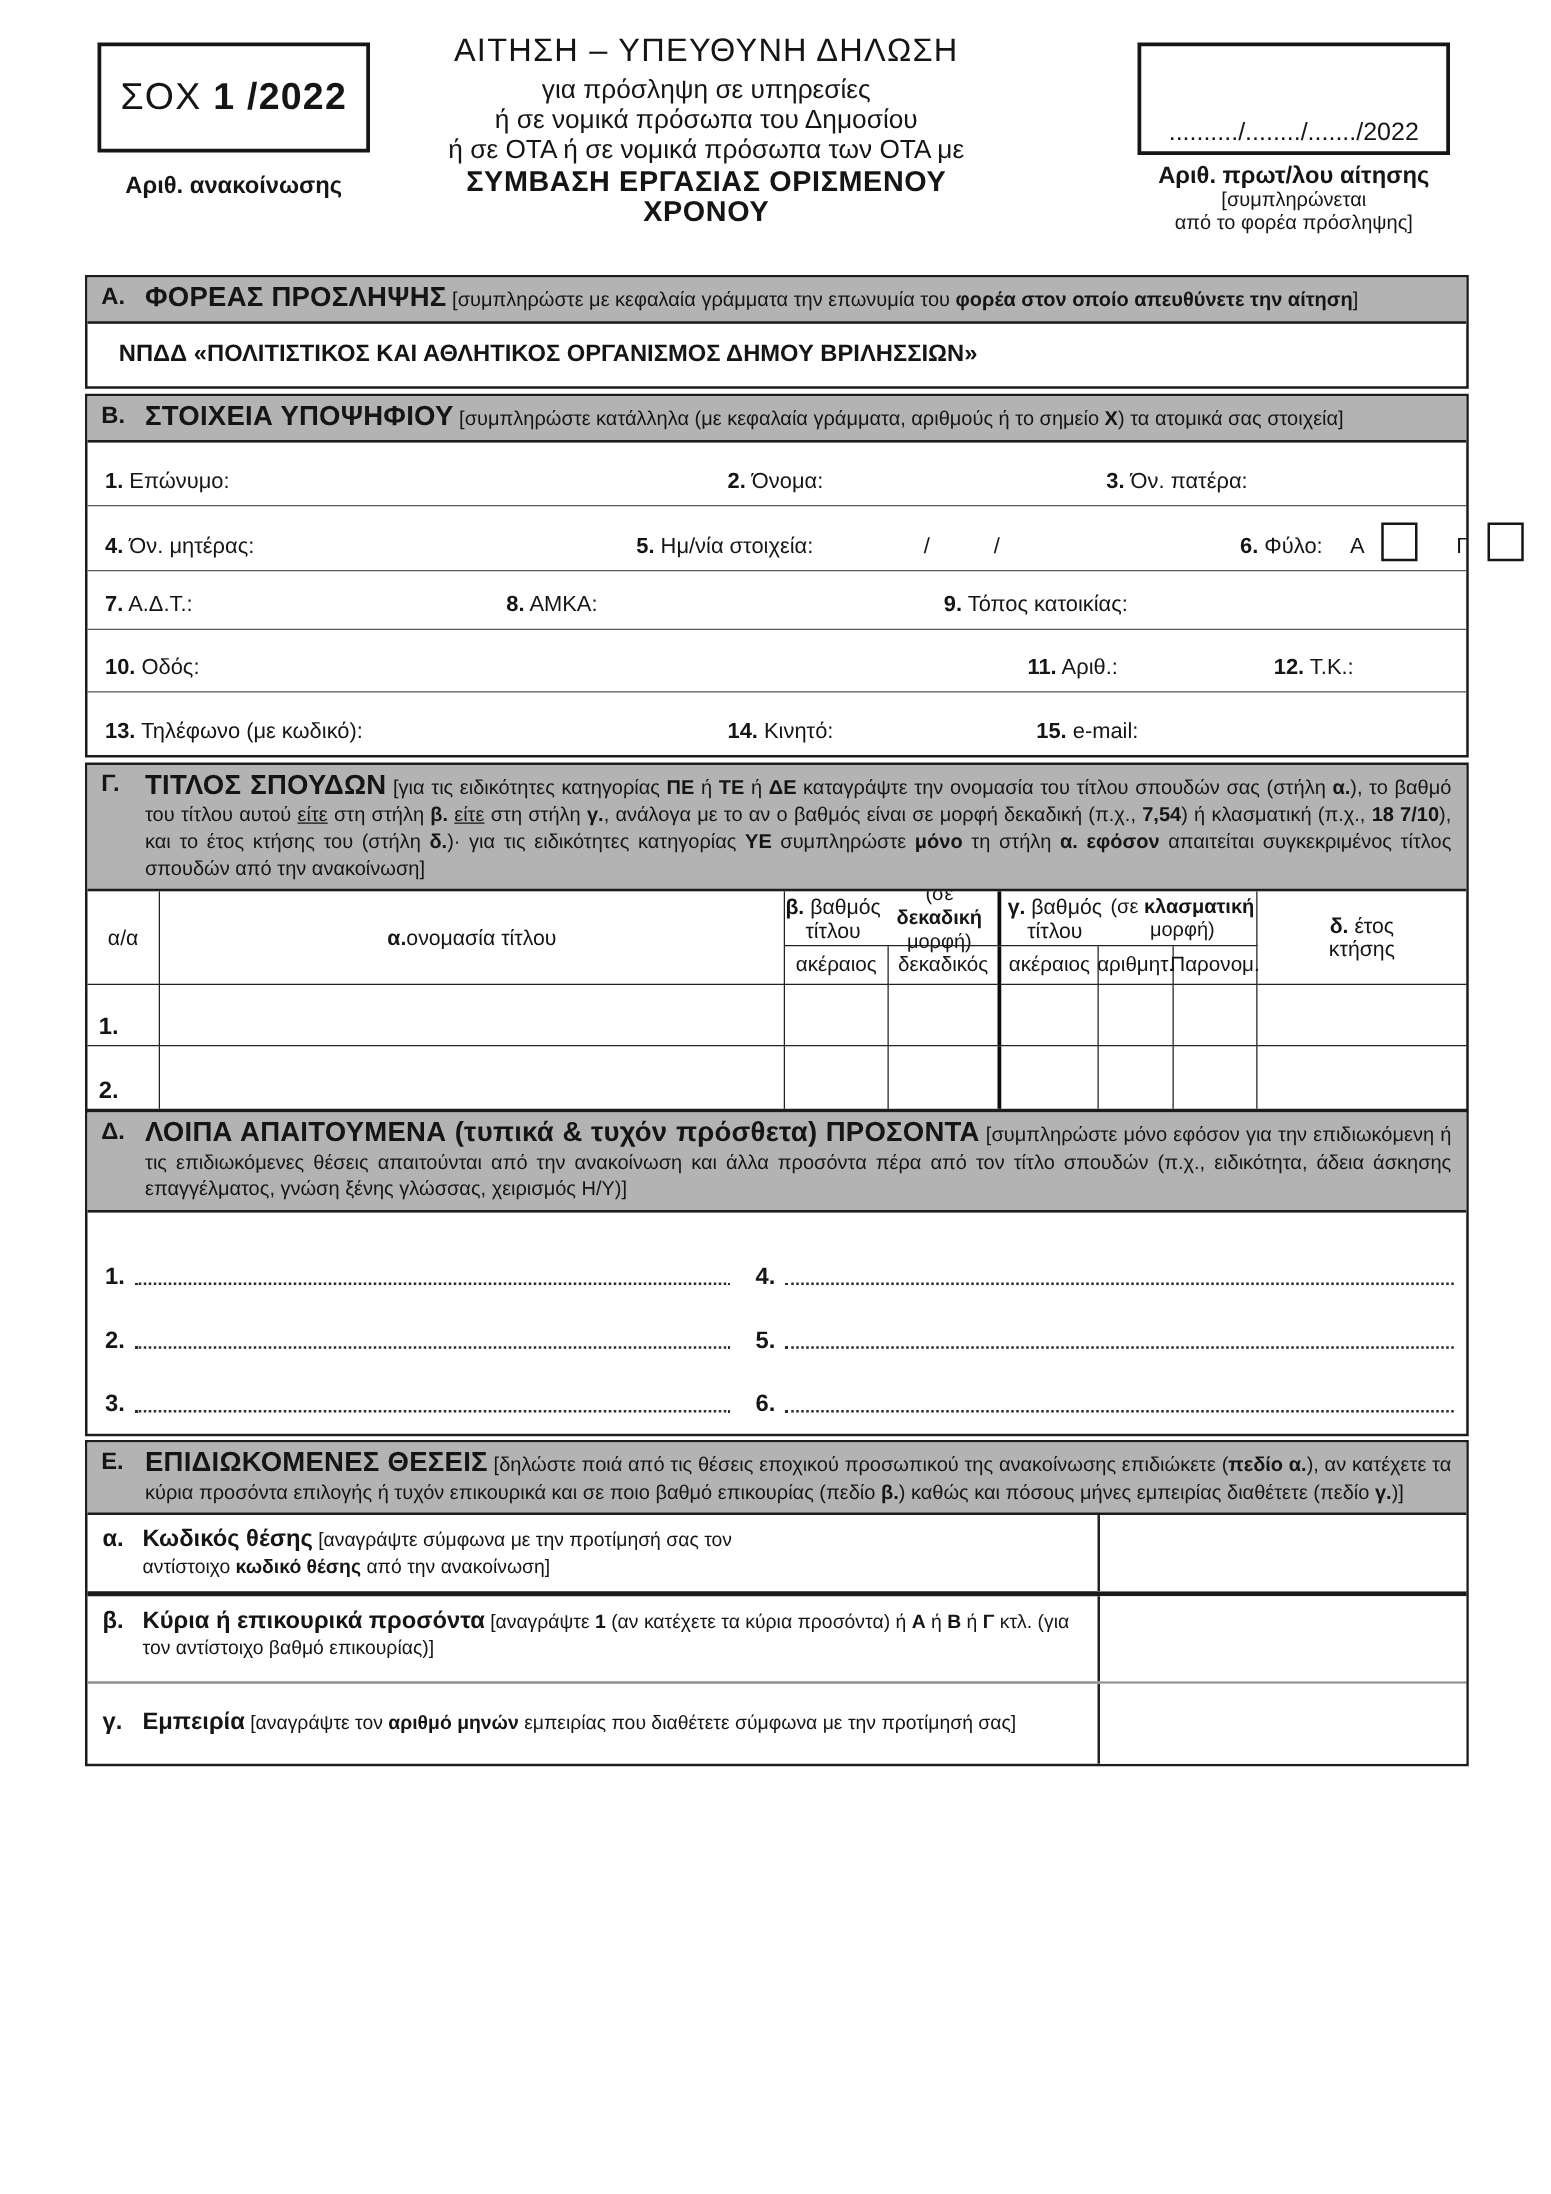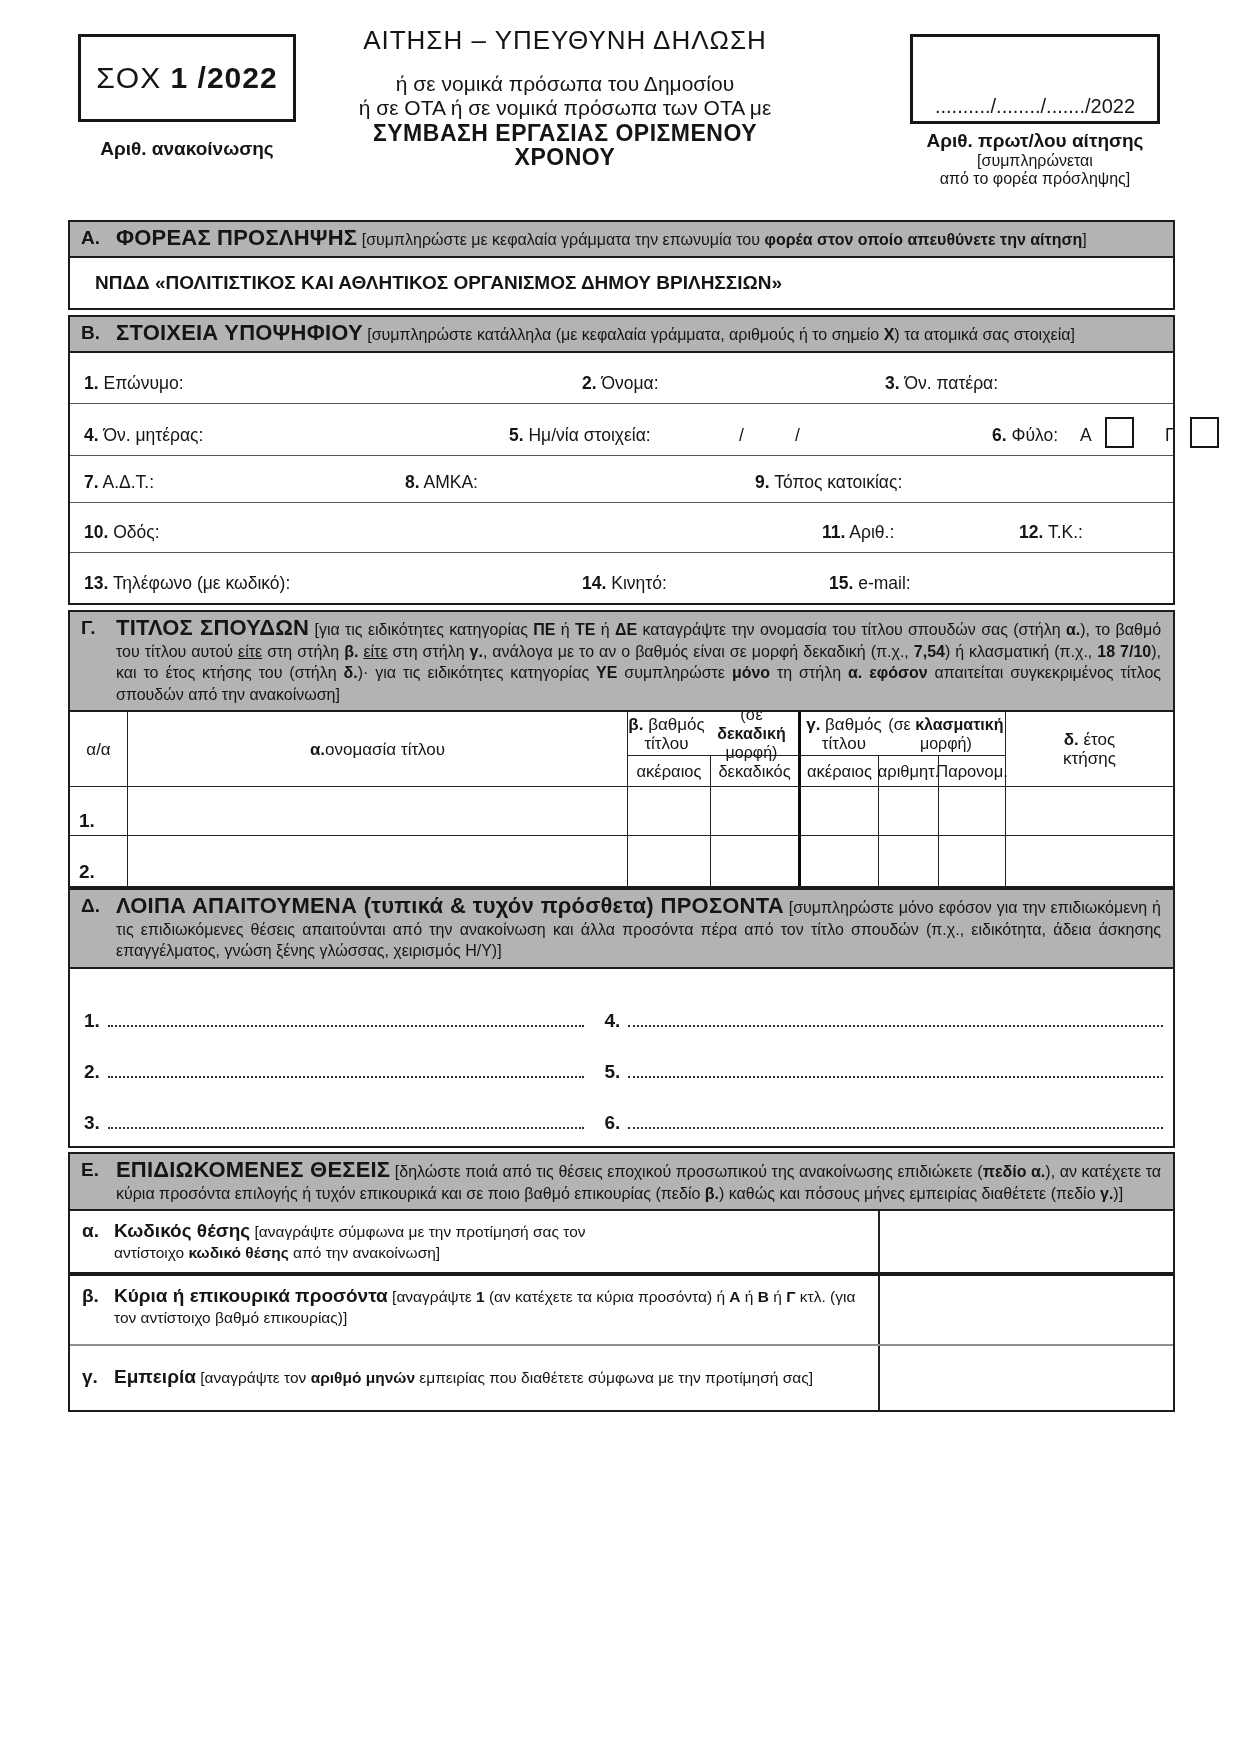--- a/index.html
+++ b/index.html
@@ -14,21 +14,21 @@
   .ru { text-decoration:underline; }
 
   
   .notice-box {
     left:78px; top:34px; width:218px; height:88px;
     border:3px solid #161616; display:flex; align-items:center; justify-content:center;
     font-size:30px; letter-spacing:1px;
   }
   .notice-caption { left:70px; top:138px; width:234px; text-align:center; font-weight:bold; font-size:19px; }
   .title-block { left:320px; top:28px; width:490px; text-align:center; line-height:24px; }
-  .title-l1 { font-size:26px; letter-spacing:1px; margin-bottom:20px; }
+  .title-l1 { font-size:26px; letter-spacing:1px; margin-bottom:8px; }
   .title-l2 { font-size:21px; }
   .title-l5 { font-size:23px; font-weight:bold; margin-top:1px; letter-spacing:0.5px; }
   .protocol-box {
     left:910px; top:34px; width:250px; height:90px; border:3px solid #161616;
     display:flex; align-items:flex-end; justify-content:center;
     font-size:20px; padding-bottom:3px; white-space:nowrap;
   }
   .protocol-caption { left:880px; top:130px; width:310px; text-align:center; font-weight:bold; font-size:19px; }
   .protocol-note { left:880px; width:310px; text-align:center; font-size:16px; line-height:18px; }
 
@@ -96,20 +96,21 @@
 
 <div class="page">
 
   <div class="abs notice-box">
     <span>ΣΟΧ <span class="rb">1 /2022</span></span>
   </div>
   <div class="abs notice-caption">Αριθ. ανακοίνωσης</div>
 
   <div class="abs title-block">
     <div class="title-l1">ΑΙΤΗΣΗ – ΥΠΕΥΘΥΝΗ ΔΗΛΩΣΗ</div>
+    <div class="title-l2">για πρόσληψη σε υπηρεσίες</div>
     <div class="title-l2">ή σε νομικά πρόσωπα του Δημοσίου</div>
     <div class="title-l2">ή σε ΟΤΑ ή σε νομικά πρόσωπα των ΟΤΑ με</div>
     <div class="title-l5">ΣΥΜΒΑΣΗ ΕΡΓΑΣΙΑΣ ΟΡΙΣΜΕΝΟΥ ΧΡΟΝΟΥ</div>
   </div>
 
   <div class="abs protocol-box">
     <span>........../......../......./2022</span>
   </div>
   <div class="abs protocol-caption">Αριθ. πρωτ/λου αίτησης</div>
   <div class="abs protocol-note" style="top:152px;">[συμπληρώνεται</div>

